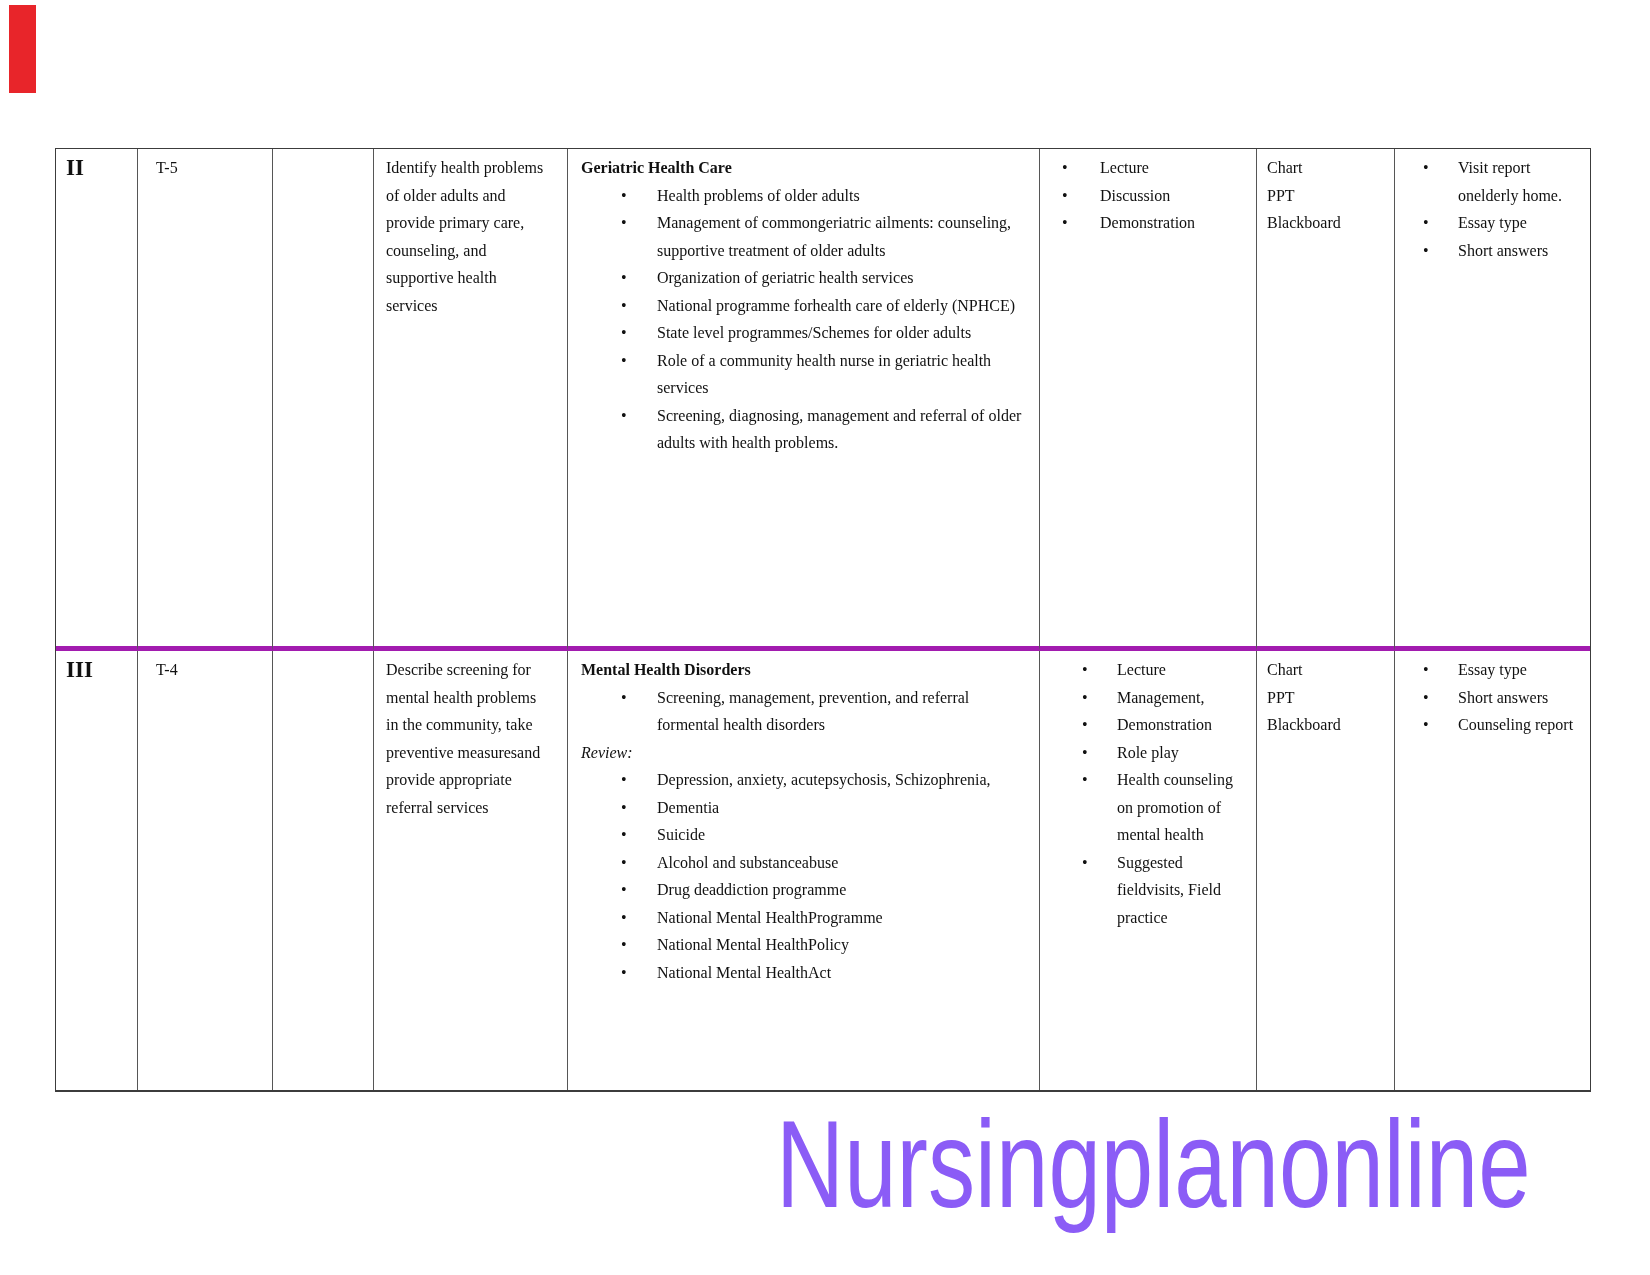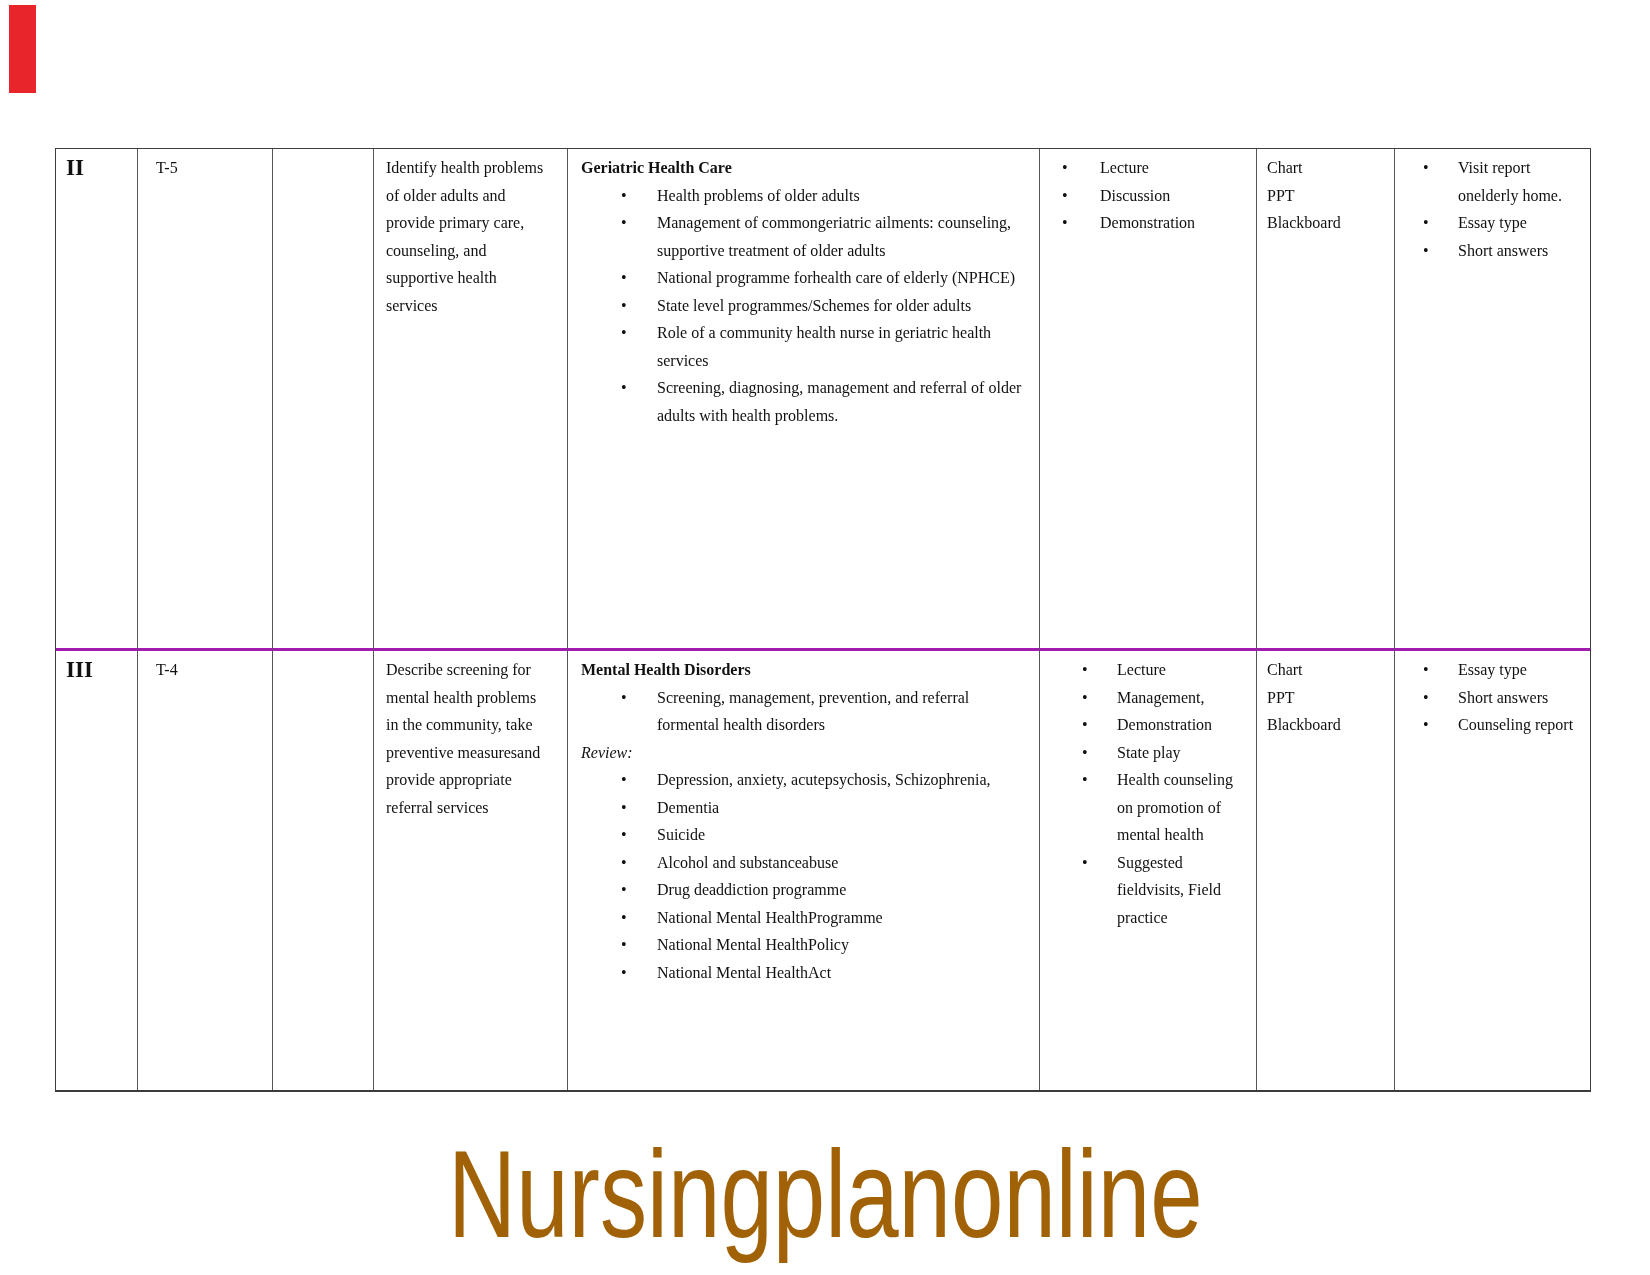--- a/index.html
+++ b/index.html
@@ -28,21 +28,21 @@
     border-color:#3c3c3c;
   }
   .cell{
     border-right:1px solid #565656;
     box-sizing:border-box;
     font-size:16px;
     line-height:27.5px;
     padding:5px 6px 4px 8px;
     overflow:hidden;
   }
-  .cell.rowtop{border-bottom:3px solid #a21caf;}
+  .cell.rowtop{border-bottom:5px solid #a21caf;}
   .cell.lastcol{border-right:none;}
   .unit-cell{font-weight:bold;font-size:23px;padding-left:10px;}
   .hours-cell{padding-left:18px;}
   .objective-cell{padding-left:12px;padding-right:20px;}
   .content-cell{padding-left:13px;padding-right:10px;}
   .content-title{font-weight:bold;}
   ul.bul{margin:0;padding:0;list-style:none;}
   ul.bul li{position:relative;overflow-wrap:break-word;}
   .content-cell ul.bul li{padding-left:76px;}
   .content-cell ul.bul li::before{content:"\2022";position:absolute;left:40px;}
@@ -51,27 +51,27 @@
   .teach-cell.r2 ul.bul li{padding-left:54px;}
   .teach-cell.r2 ul.bul li::before{content:"\2022";position:absolute;left:16px;}
   .teach-cell.r3 ul.bul li{padding-left:71px;}
   .teach-cell.r3 ul.bul li::before{content:"\2022";position:absolute;left:36px;}
   .av-cell{padding-left:10px;}
   .assess-cell{padding-left:6px;padding-right:6px;}
   .assess-cell ul.bul li{padding-left:57px;}
   .assess-cell ul.bul li::before{content:"\2022";position:absolute;left:22px;}
   .watermark{
     position:absolute;
-    left:0;top:1126px;
+    left:0;top:1096px;
     width:100%;
-    text-align:center;
+    text-align:right;
     font-family:"Liberation Sans", sans-serif;
     font-size:124px;
     line-height:1.1;
-    color:#a16207;
+    color:#8b5cf6;
     white-space:nowrap;
   }
   .watermark span{display:inline-block;transform:scaleX(0.76);transform-origin:center;}
 </style>
 </head>
 <body>
 
 <div class="sheet">
 
   <div class="red-bar"></div>
@@ -88,20 +88,21 @@
       <span></span>
     </div>
     <div class="cell rowtop objective-cell">
       <span>Identify health problems of older adults and provide primary care, counseling, and supportive health services</span>
     </div>
     <div class="cell rowtop content-cell">
       <div class="content-title">Geriatric Health Care</div>
       <ul class="bul">
         <li>Health problems of older adults</li>
         <li>Management of commongeriatric ailments: counseling, supportive treatment of older adults</li>
+        <li>Organization of geriatric health services</li>
         <li>National programme forhealth care of elderly (NPHCE)</li>
         <li>State level programmes/Schemes for older adults</li>
         <li>Role of a community health nurse in geriatric health services</li>
         <li>Screening, diagnosing, management and referral of older adults with health problems.</li>
       </ul>
     </div>
     <div class="cell rowtop teach-cell r2">
       <ul class="bul">
         <li>Lecture</li>
         <li>Discussion</li>
@@ -148,21 +149,21 @@
         <li>National Mental HealthProgramme</li>
         <li>National Mental HealthPolicy</li>
         <li>National Mental HealthAct</li>
       </ul>
     </div>
     <div class="cell teach-cell r3">
       <ul class="bul">
         <li>Lecture</li>
         <li>Management,</li>
         <li>Demonstration</li>
-        <li>State play</li>
+        <li>Role play</li>
         <li>Health counseling on promotion of mental health</li>
         <li>Suggested fieldvisits, Field practice</li>
       </ul>
     </div>
     <div class="cell av-cell">
       <div>Chart</div>
       <div>PPT</div>
       <div>Blackboard</div>
     </div>
     <div class="cell lastcol assess-cell">

